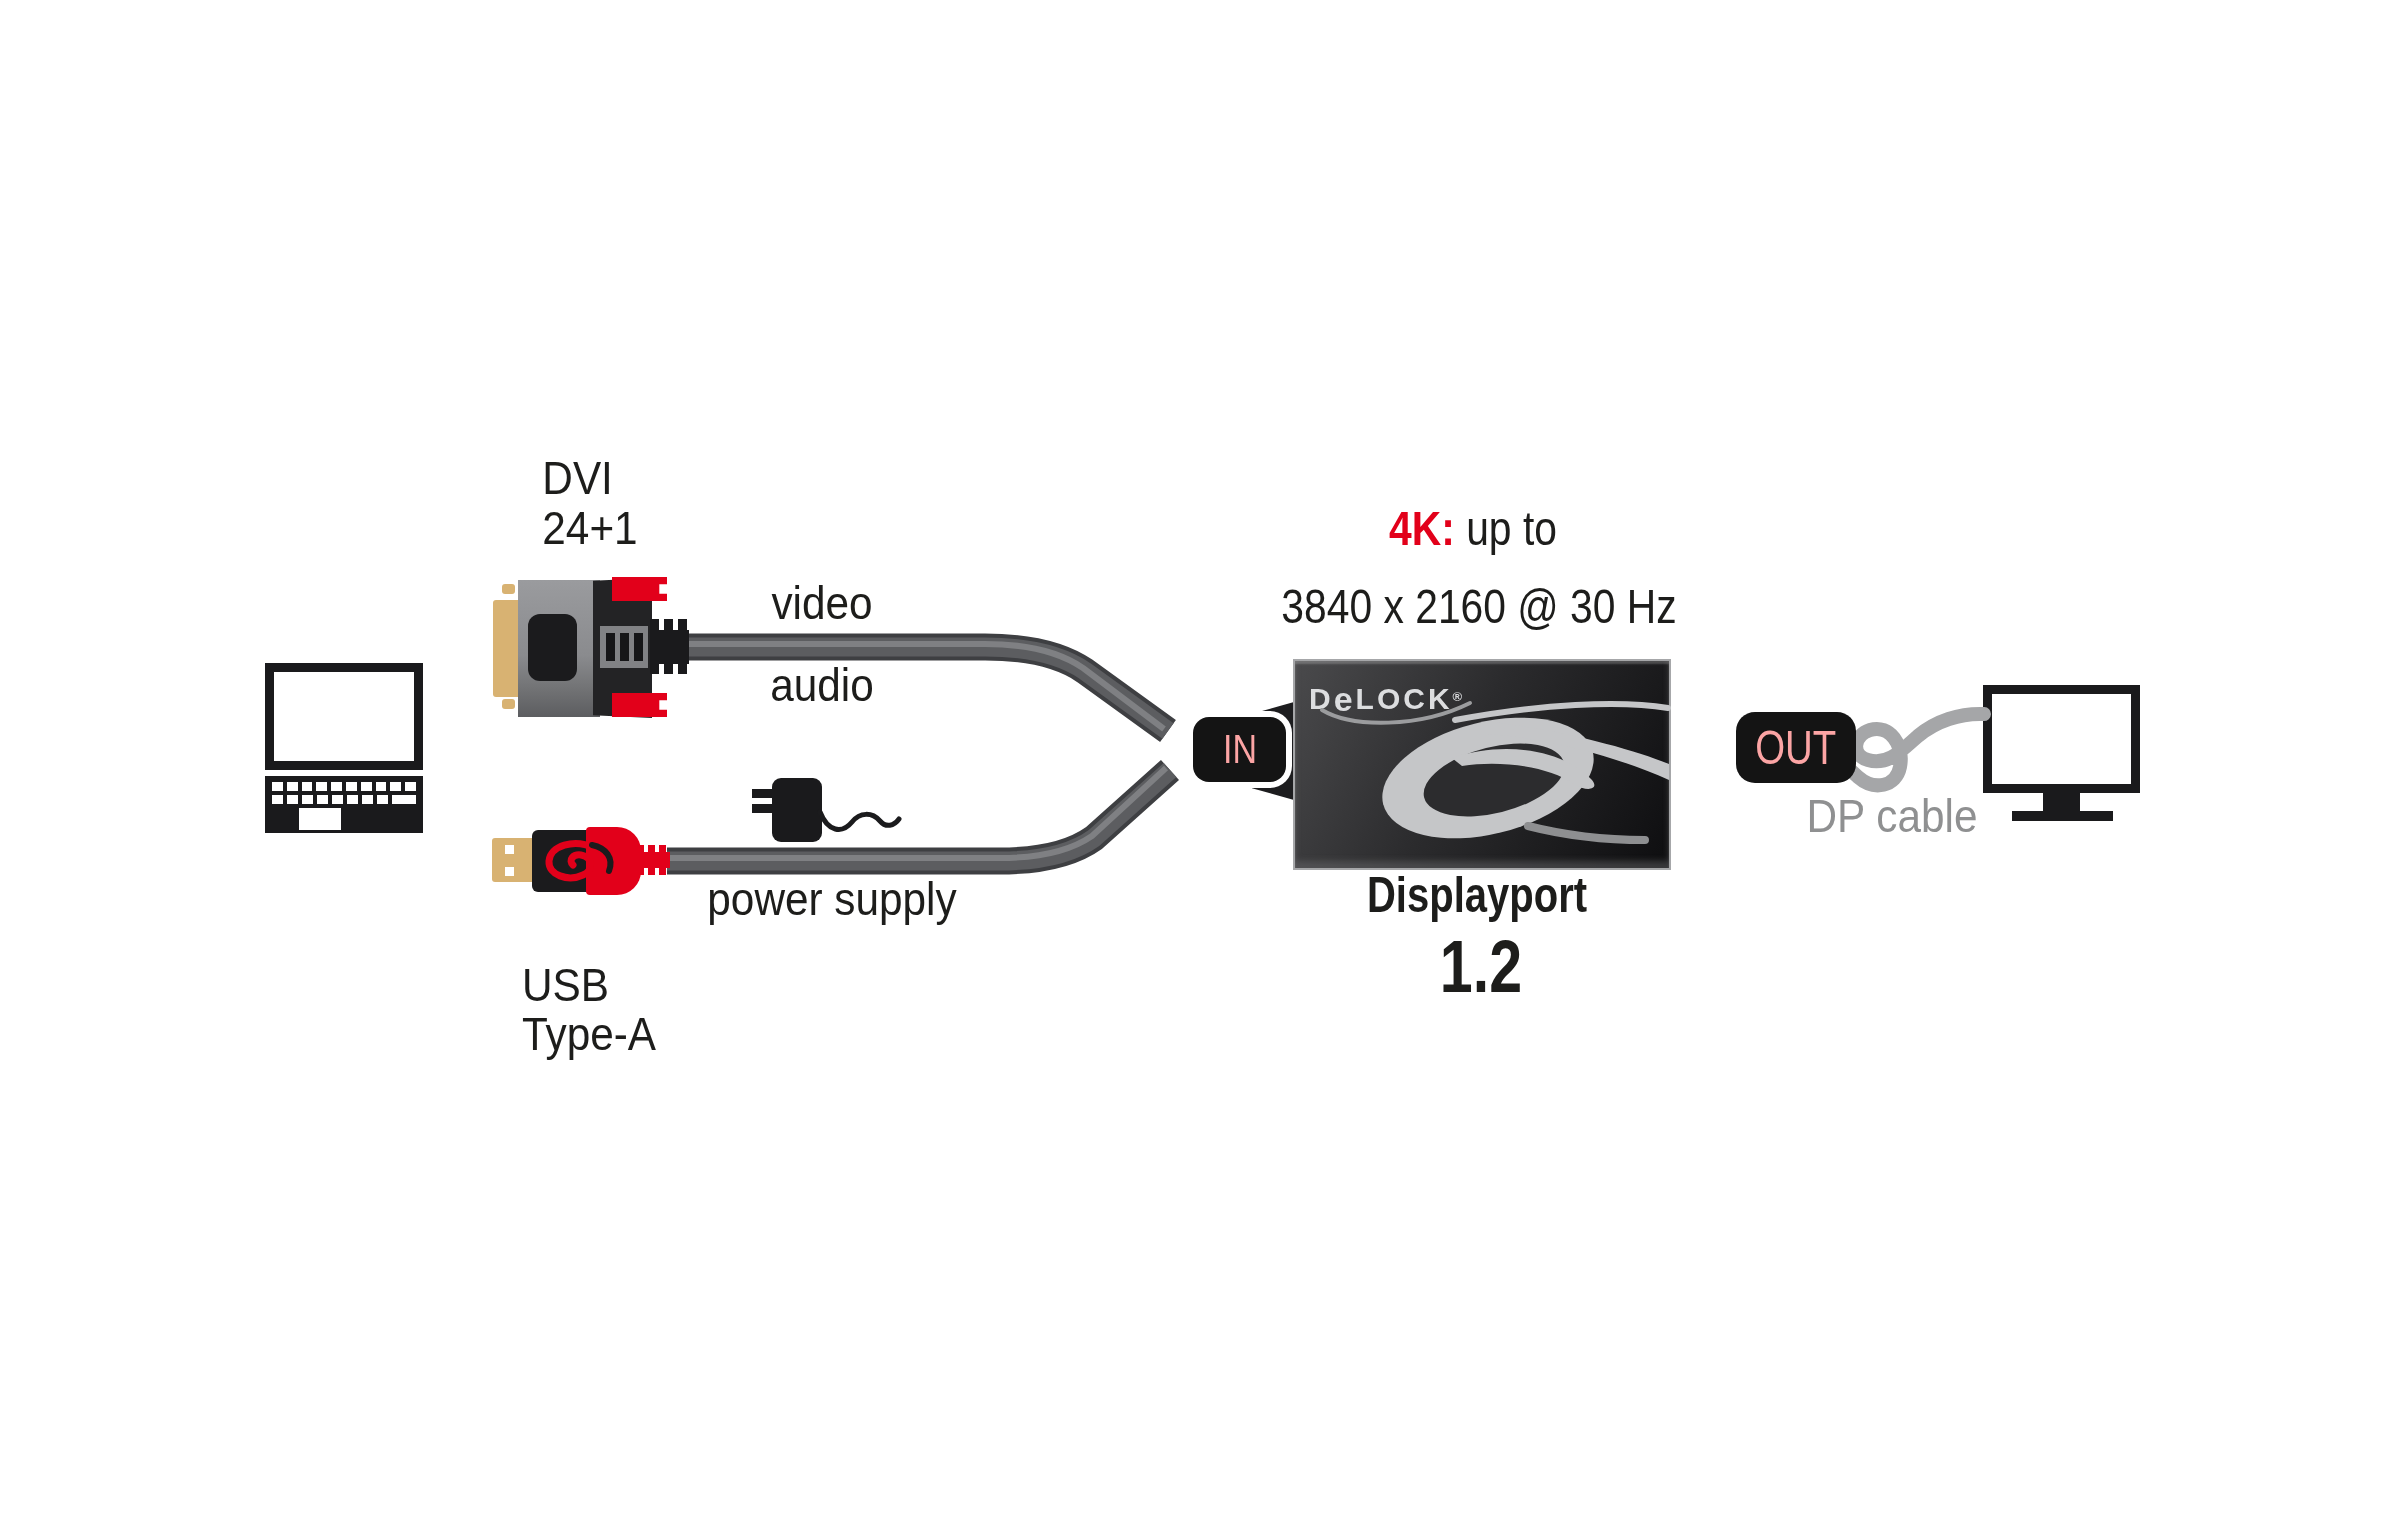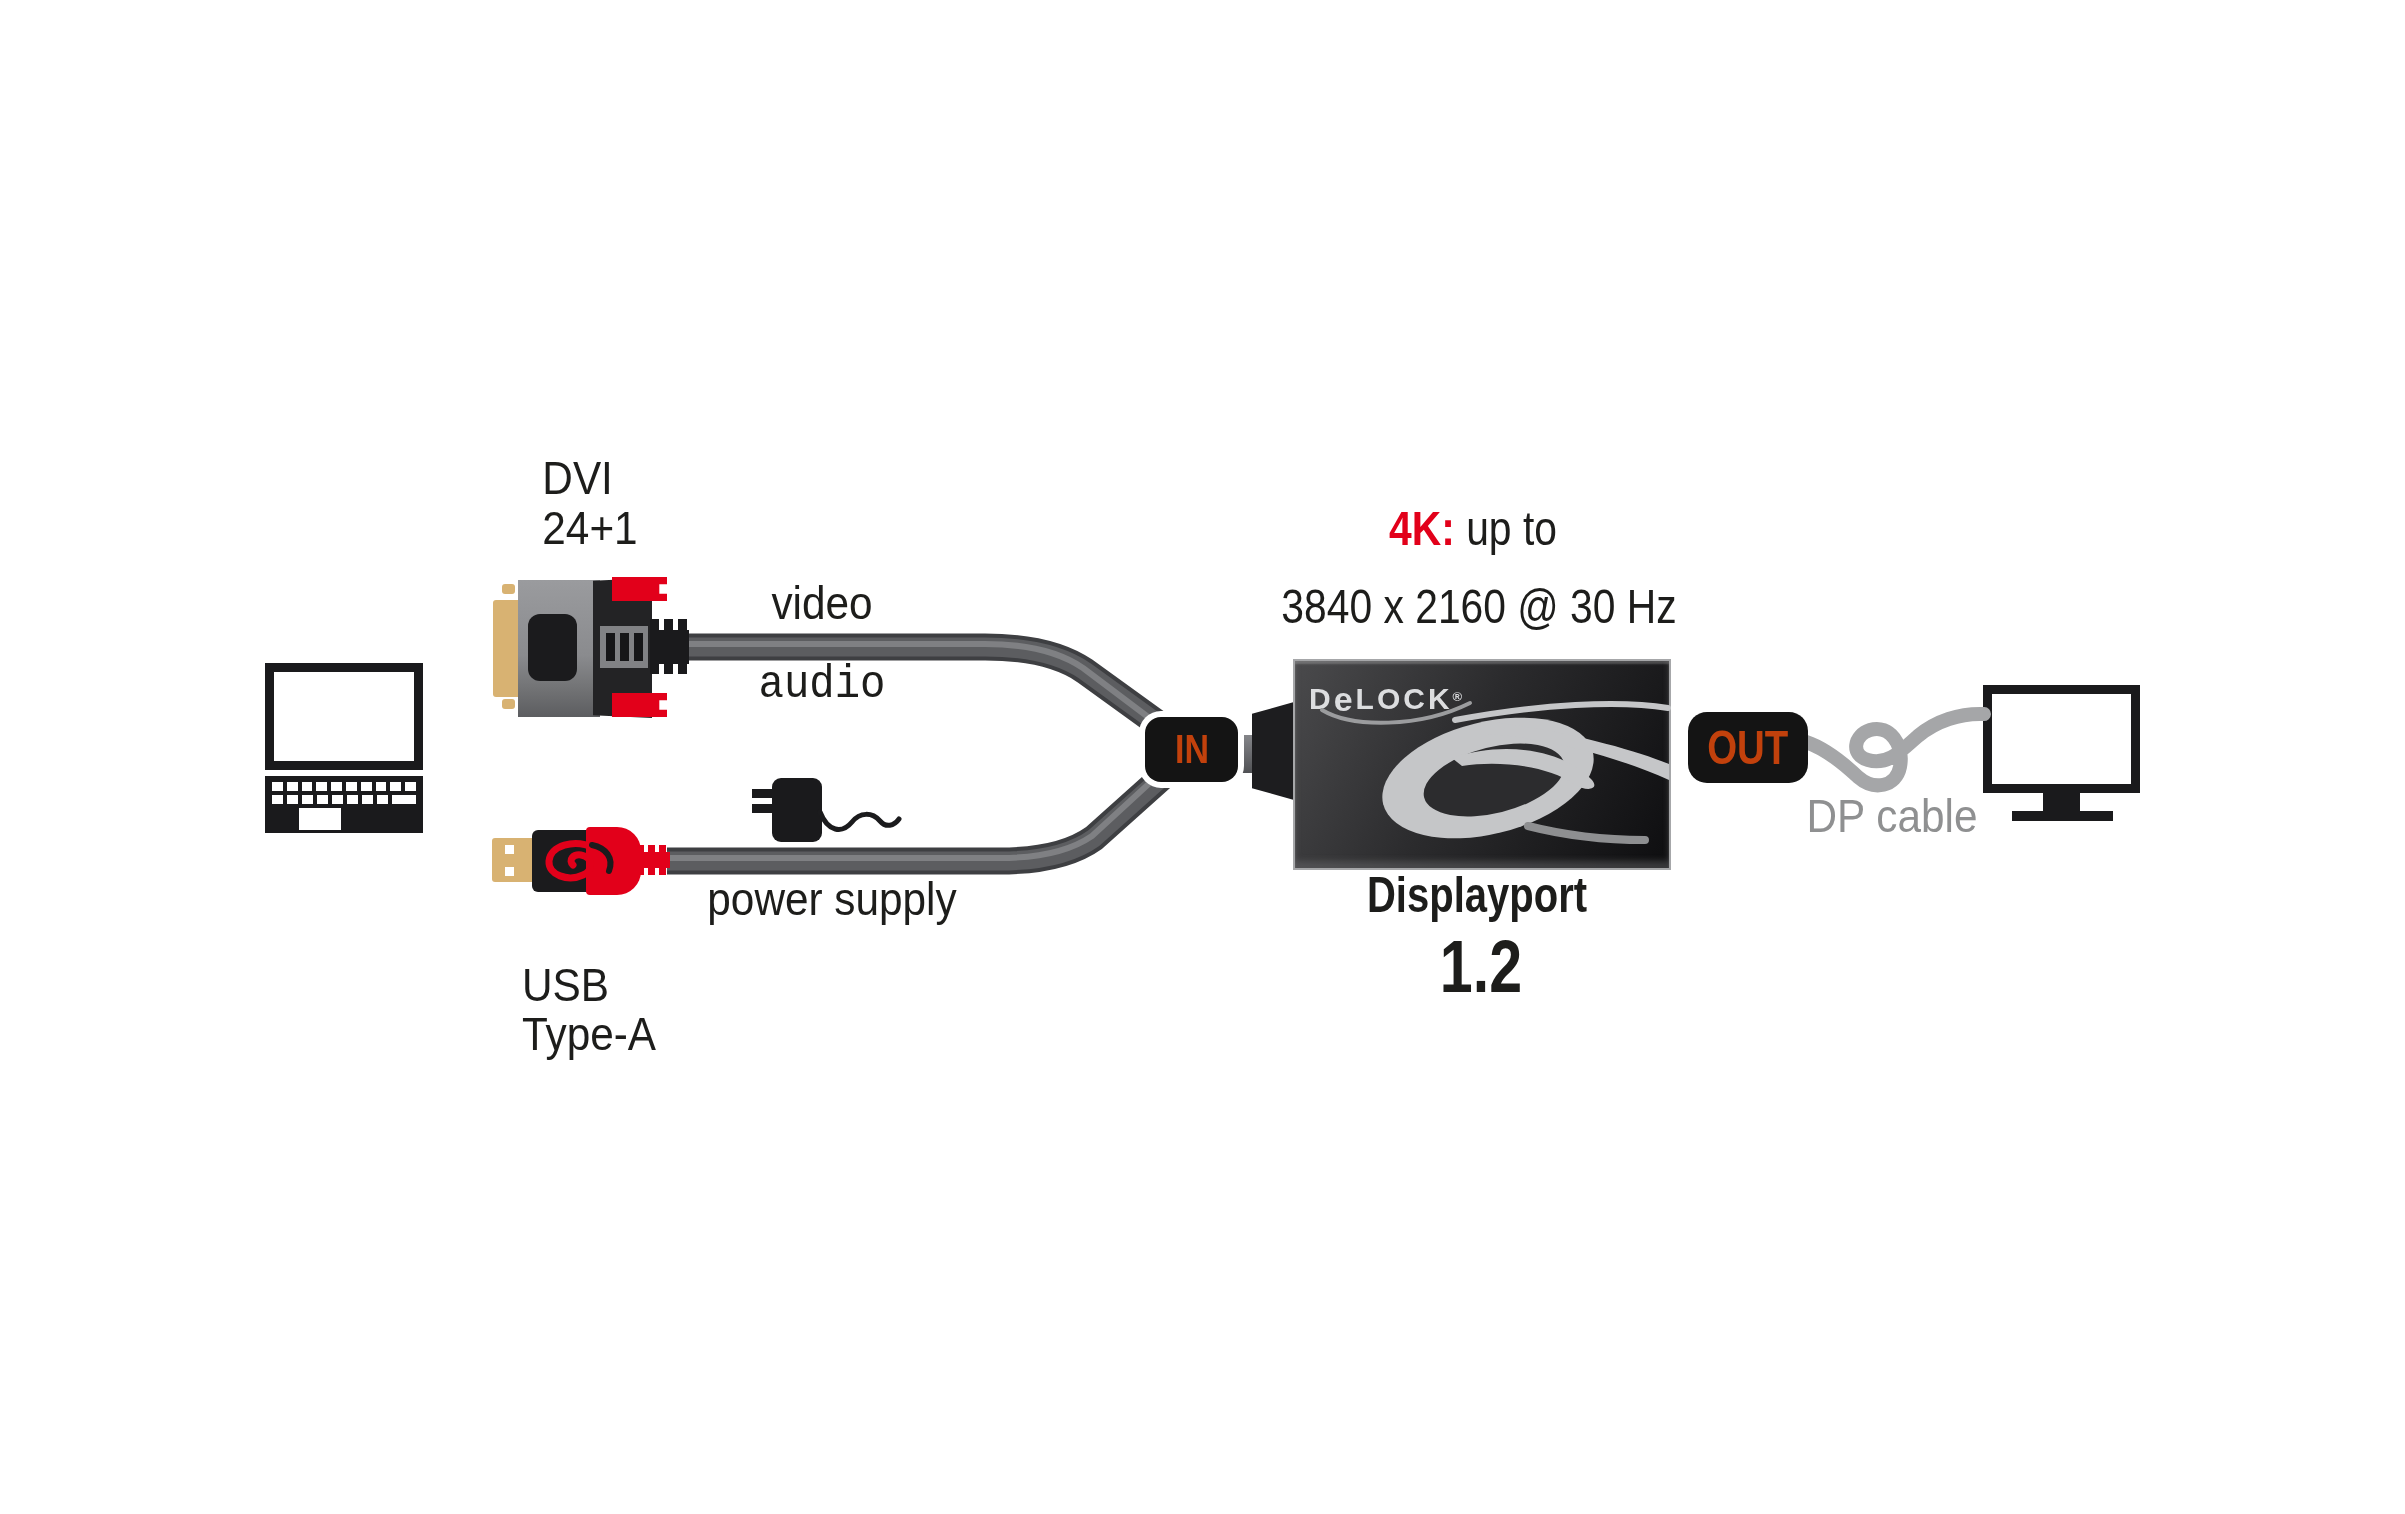--- a/index.html
+++ b/index.html
@@ -9,33 +9,33 @@
   svg.layer{position:absolute;left:0;top:0;width:2405px;height:1514px;pointer-events:none;}
 
   
   .lbl{position:absolute;transform:translateX(-50%);white-space:nowrap;color:var(--ink);
        font-size:46px;line-height:50px;text-align:left;}
   .cx{display:inline-block;transform:scaleX(.92);transform-origin:center;}
   .cx85{display:inline-block;transform:scaleX(.85);transform-origin:center;}
   .cx80{display:inline-block;transform:scaleX(.80);transform-origin:center;}
   #dvi-label{left:590px;top:453px;}
   #video-label{left:822px;top:578px;}
-  #audio-label{left:822px;top:660px;font-family:Liberation Mono, monospace;}
+  #audio-label{left:822px;top:660px;}
   #usb-label{left:589px;top:961px;line-height:49px;}
   #power-supply-label{left:832px;top:874px;}
   #spec-line1{left:1473px;top:504px;font-size:48px;}
   #spec-line1 b{color:var(--accent-red);font-weight:bold;}
   #spec-line2{left:1479px;top:582px;font-size:48px;}
   #product-line1{left:1477px;top:858px;font-size:50px;font-weight:bold;line-height:74px;}
   #product-line2{left:1481px;top:930px;font-size:74px;font-weight:bold;line-height:74px;text-decoration:underline;}
   #dp-cable-label{left:1892px;top:791px;color:var(--muted);}
 
   
-  .badge{position:absolute;background:var(--badge);color:#c2410c;display:flex;align-items:center;
-         justify-content:center;font-weight:bold;}
+  .badge{position:absolute;background:var(--badge);color:#fca5a5;display:flex;align-items:center;
+         justify-content:center;font-weight:normal;margin-left:48px;}
   #in-badge{left:1145px;top:717px;width:93px;height:65px;border-radius:16px;font-size:40px;
             box-shadow:0 0 0 6px #fff;}
   #out-badge{left:1688px;top:712px;width:120px;height:71px;border-radius:19px;font-size:48px;}
 
   
   #adapter-box{position:absolute;left:1293px;top:659px;width:378px;height:211px;
      background:linear-gradient(118deg,#4a4a4c 0%,#2b2b2d 45%,#0e0e10 100%);
      border:2px solid #a6a7a9;
      box-shadow:inset 0 3px 2px rgba(255,255,255,.22), inset 0 -7px 6px rgba(110,110,114,.45);}
   #brand{position:absolute;left:14px;top:21px;color:#dcdddf;font-weight:bold;font-size:30px;

